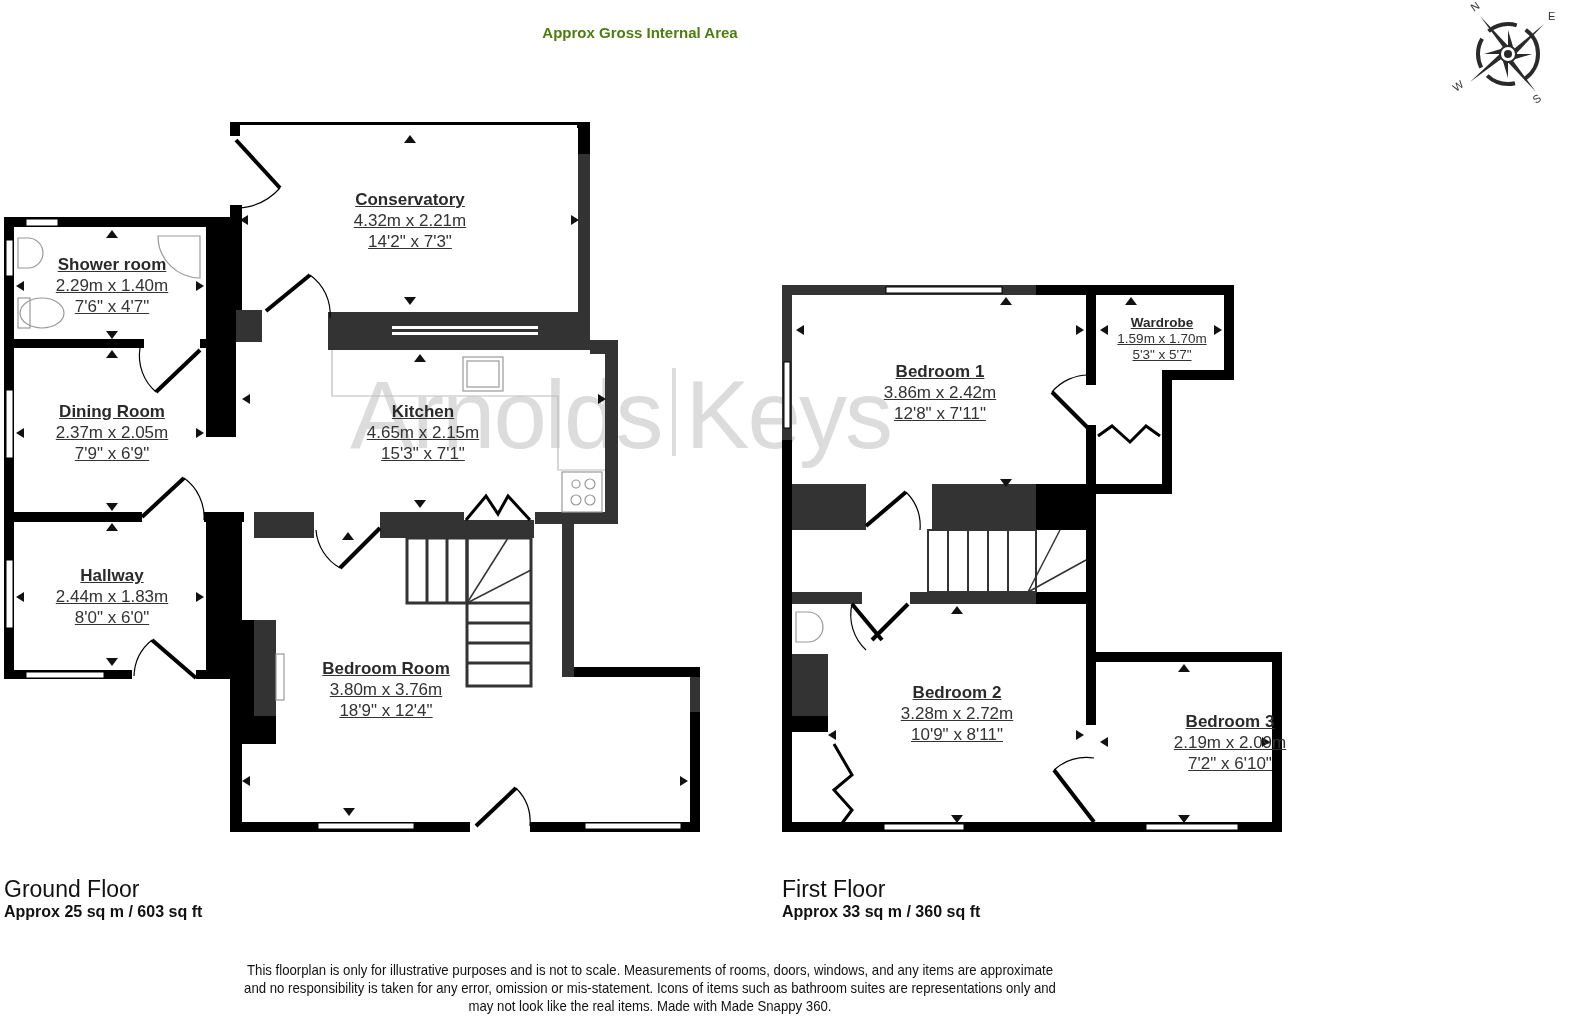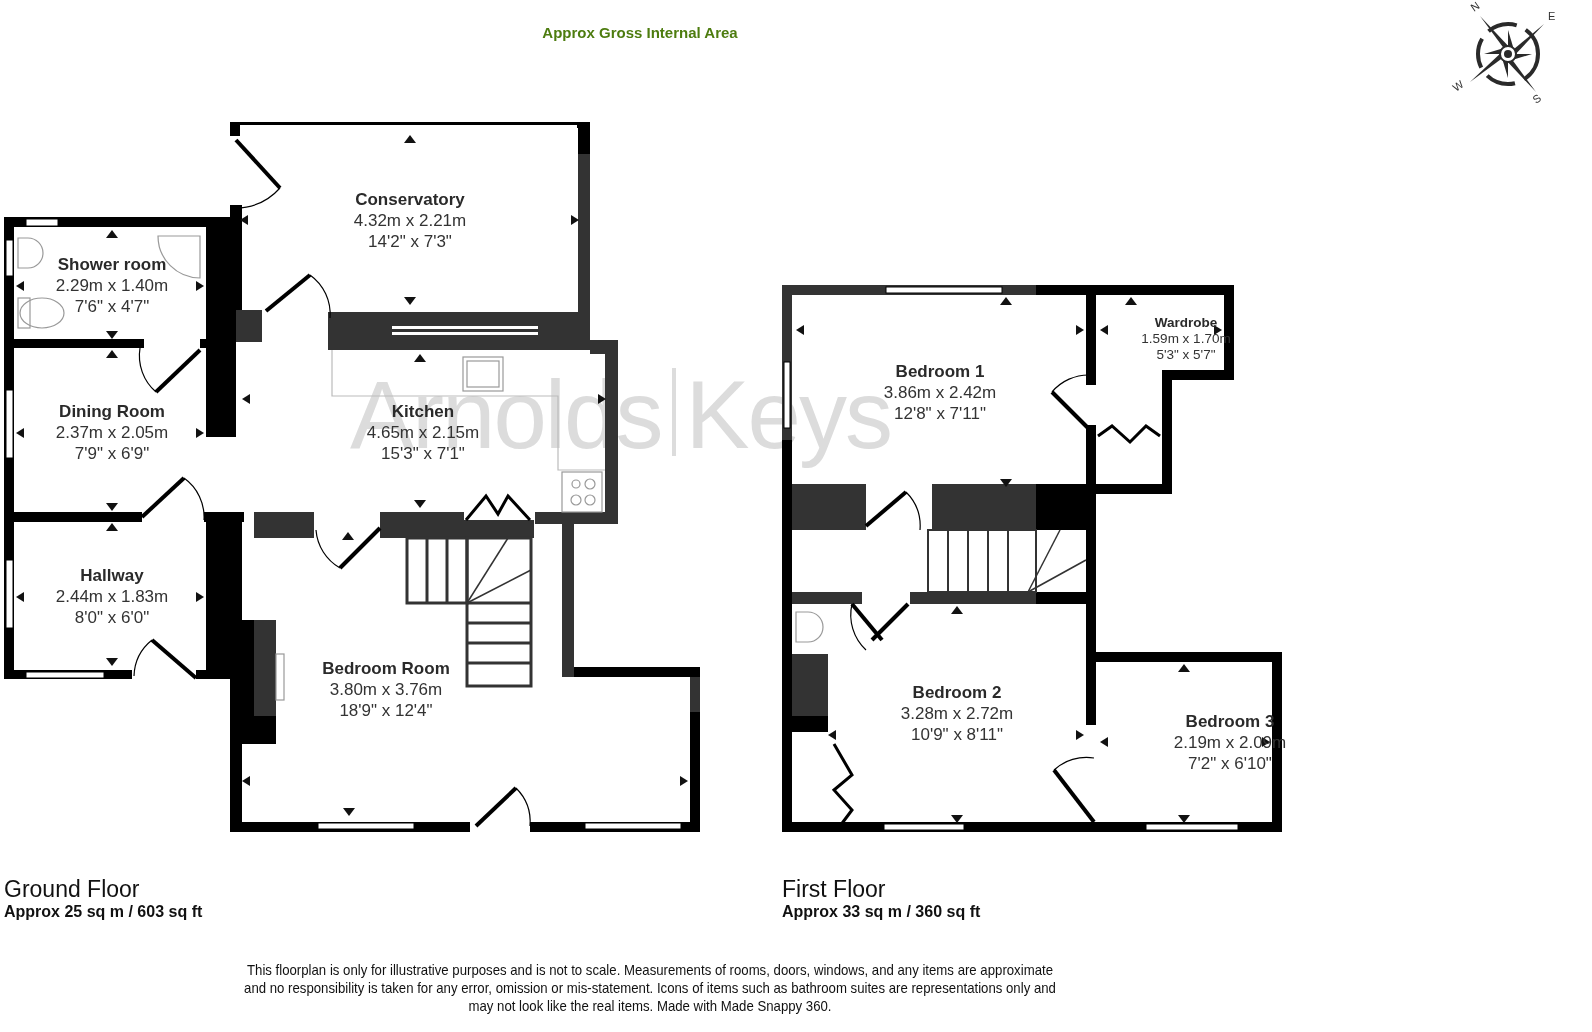--- a/index.html
+++ b/index.html
@@ -3,21 +3,21 @@
 <meta charset="utf-8">
 <style>
   html, body { margin:0; padding:0; background:#ffffff; }
   body { width:1592px; height:1032px; position:relative; overflow:hidden; font-family:"Liberation Sans", sans-serif; color:#111; }
   .abs { position:absolute; }
   .header { left:440px; top:24px; width:400px; text-align:center; font-weight:bold; font-size:15px; line-height:18px; color:#4d7c0f; }
   .floor-title { font-size:23px; color:#111; }
   .floor-area { font-size:16px; font-weight:bold; color:#111; }
   .disclaimer { left:140px; top:961px; width:1020px; text-align:center; font-size:14.2px; line-height:18px; color:#111; transform:scaleX(0.93); transform-origin:center top; }
   svg.plan { position:absolute; left:0; top:0; }
-  .room-label { position:absolute; text-align:center; line-height:21px; font-size:17px; color:#333; white-space:nowrap; transform:translateX(-50%); }
+  .room-label { position:absolute; text-align:center; line-height:21px; font-size:17px; color:#333; white-space:nowrap; transform:translateX(-50%);text-decoration:underline; }
   .room-label .name { font-weight:bold; color:#2a2a2a; }
   .room-label.small { font-size:13.5px; line-height:16px; }
   .watermark { position:absolute; left:350px; top:360px; font-size:96px; color:#d6d6d6; letter-spacing:-2px; white-space:nowrap; opacity:0.85; }
   .watermark .sep { display:inline-block; width:4px; height:88px; background:#d6d6d6; margin:0 10px; vertical-align:-8px; }
   .compass { position:absolute; left:1448px; top:0px; width:116px; height:110px; }
 </style>
 </head>
 <body>
 
 <div class="abs header">
@@ -285,21 +285,21 @@
   <div class="name">Bedroom Room</div>
   <div>3.80m x 3.76m</div>
   <div>18'9" x 12'4"</div>
 </div>
 
 <div class="room-label" style="left:940px; top:361px;">
   <div class="name">Bedroom 1</div>
   <div>3.86m x 2.42m</div>
   <div>12'8" x 7'11"</div>
 </div>
-<div class="room-label small" style="left:1162px; top:315px;margin-left:24px;">
+<div class="room-label small" style="left:1162px; top:315px;">
   <div class="name">Wardrobe</div>
   <div>1.59m x 1.70m</div>
   <div>5'3" x 5'7"</div>
 </div>
 <div class="room-label" style="left:957px; top:682px;">
   <div class="name">Bedroom 2</div>
   <div>3.28m x 2.72m</div>
   <div>10'9" x 8'11"</div>
 </div>
 <div class="room-label" style="left:1184px; top:711px;margin-left:46px;">

